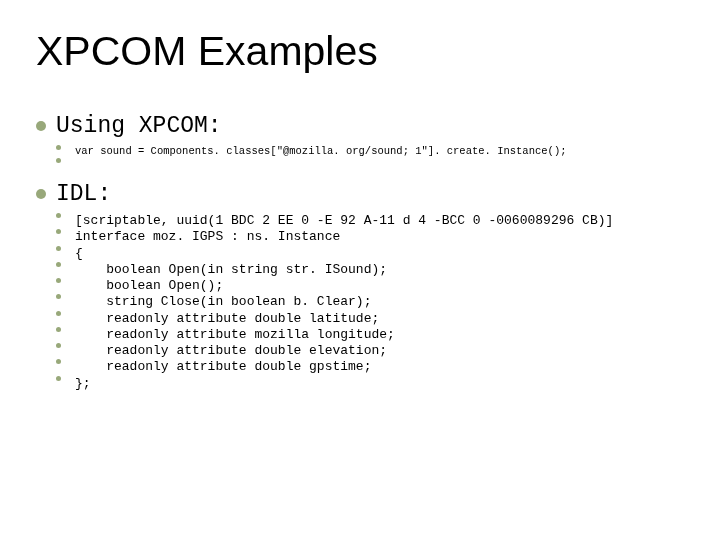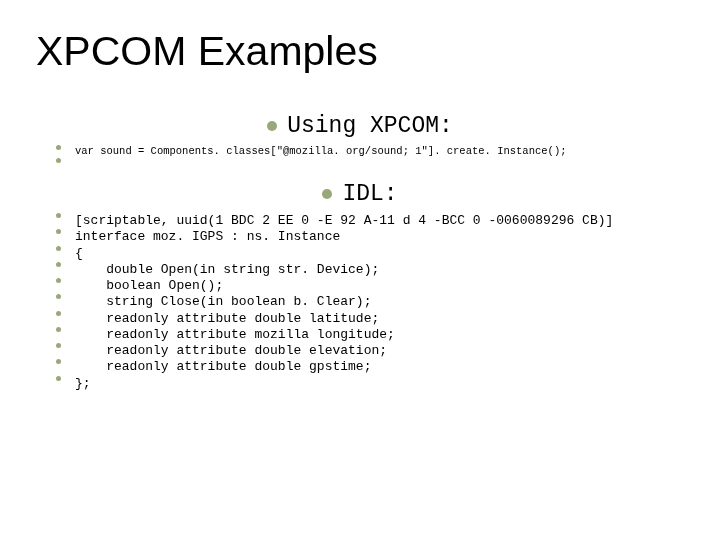--- a/index.html
+++ b/index.html
@@ -15,21 +15,20 @@
   .title {
     font-size: 41px;
     font-weight: normal;
     margin-bottom: 38px;
     font-family: Arial, sans-serif;
   }
   .heading-row {
     display: flex;
     align-items: center;
     margin-bottom: 6px;
-    justify-content: center;
   }
   .big-bullet {
     width: 10px;
     height: 10px;
     border-radius: 50%;
     background: #98a87a;
     margin-right: 10px;
     flex-shrink: 0;
   }
   .heading-text {
@@ -96,21 +95,21 @@
   <div class="code-row">
     <span class="small-bullet"></span>
     <span class="code-text">interface moz. IGPS : ns. Instance</span>
   </div>
   <div class="code-row">
     <span class="small-bullet"></span>
     <span class="code-text">{</span>
   </div>
   <div class="code-row">
     <span class="small-bullet"></span>
-    <span class="code-text">    double Open(in string str. Device);</span>
+    <span class="code-text">    boolean Open(in string str. ISound);</span>
   </div>
   <div class="code-row">
     <span class="small-bullet"></span>
     <span class="code-text">    boolean Open();</span>
   </div>
   <div class="code-row">
     <span class="small-bullet"></span>
     <span class="code-text">    string Close(in boolean b. Clear);</span>
   </div>
   <div class="code-row">

